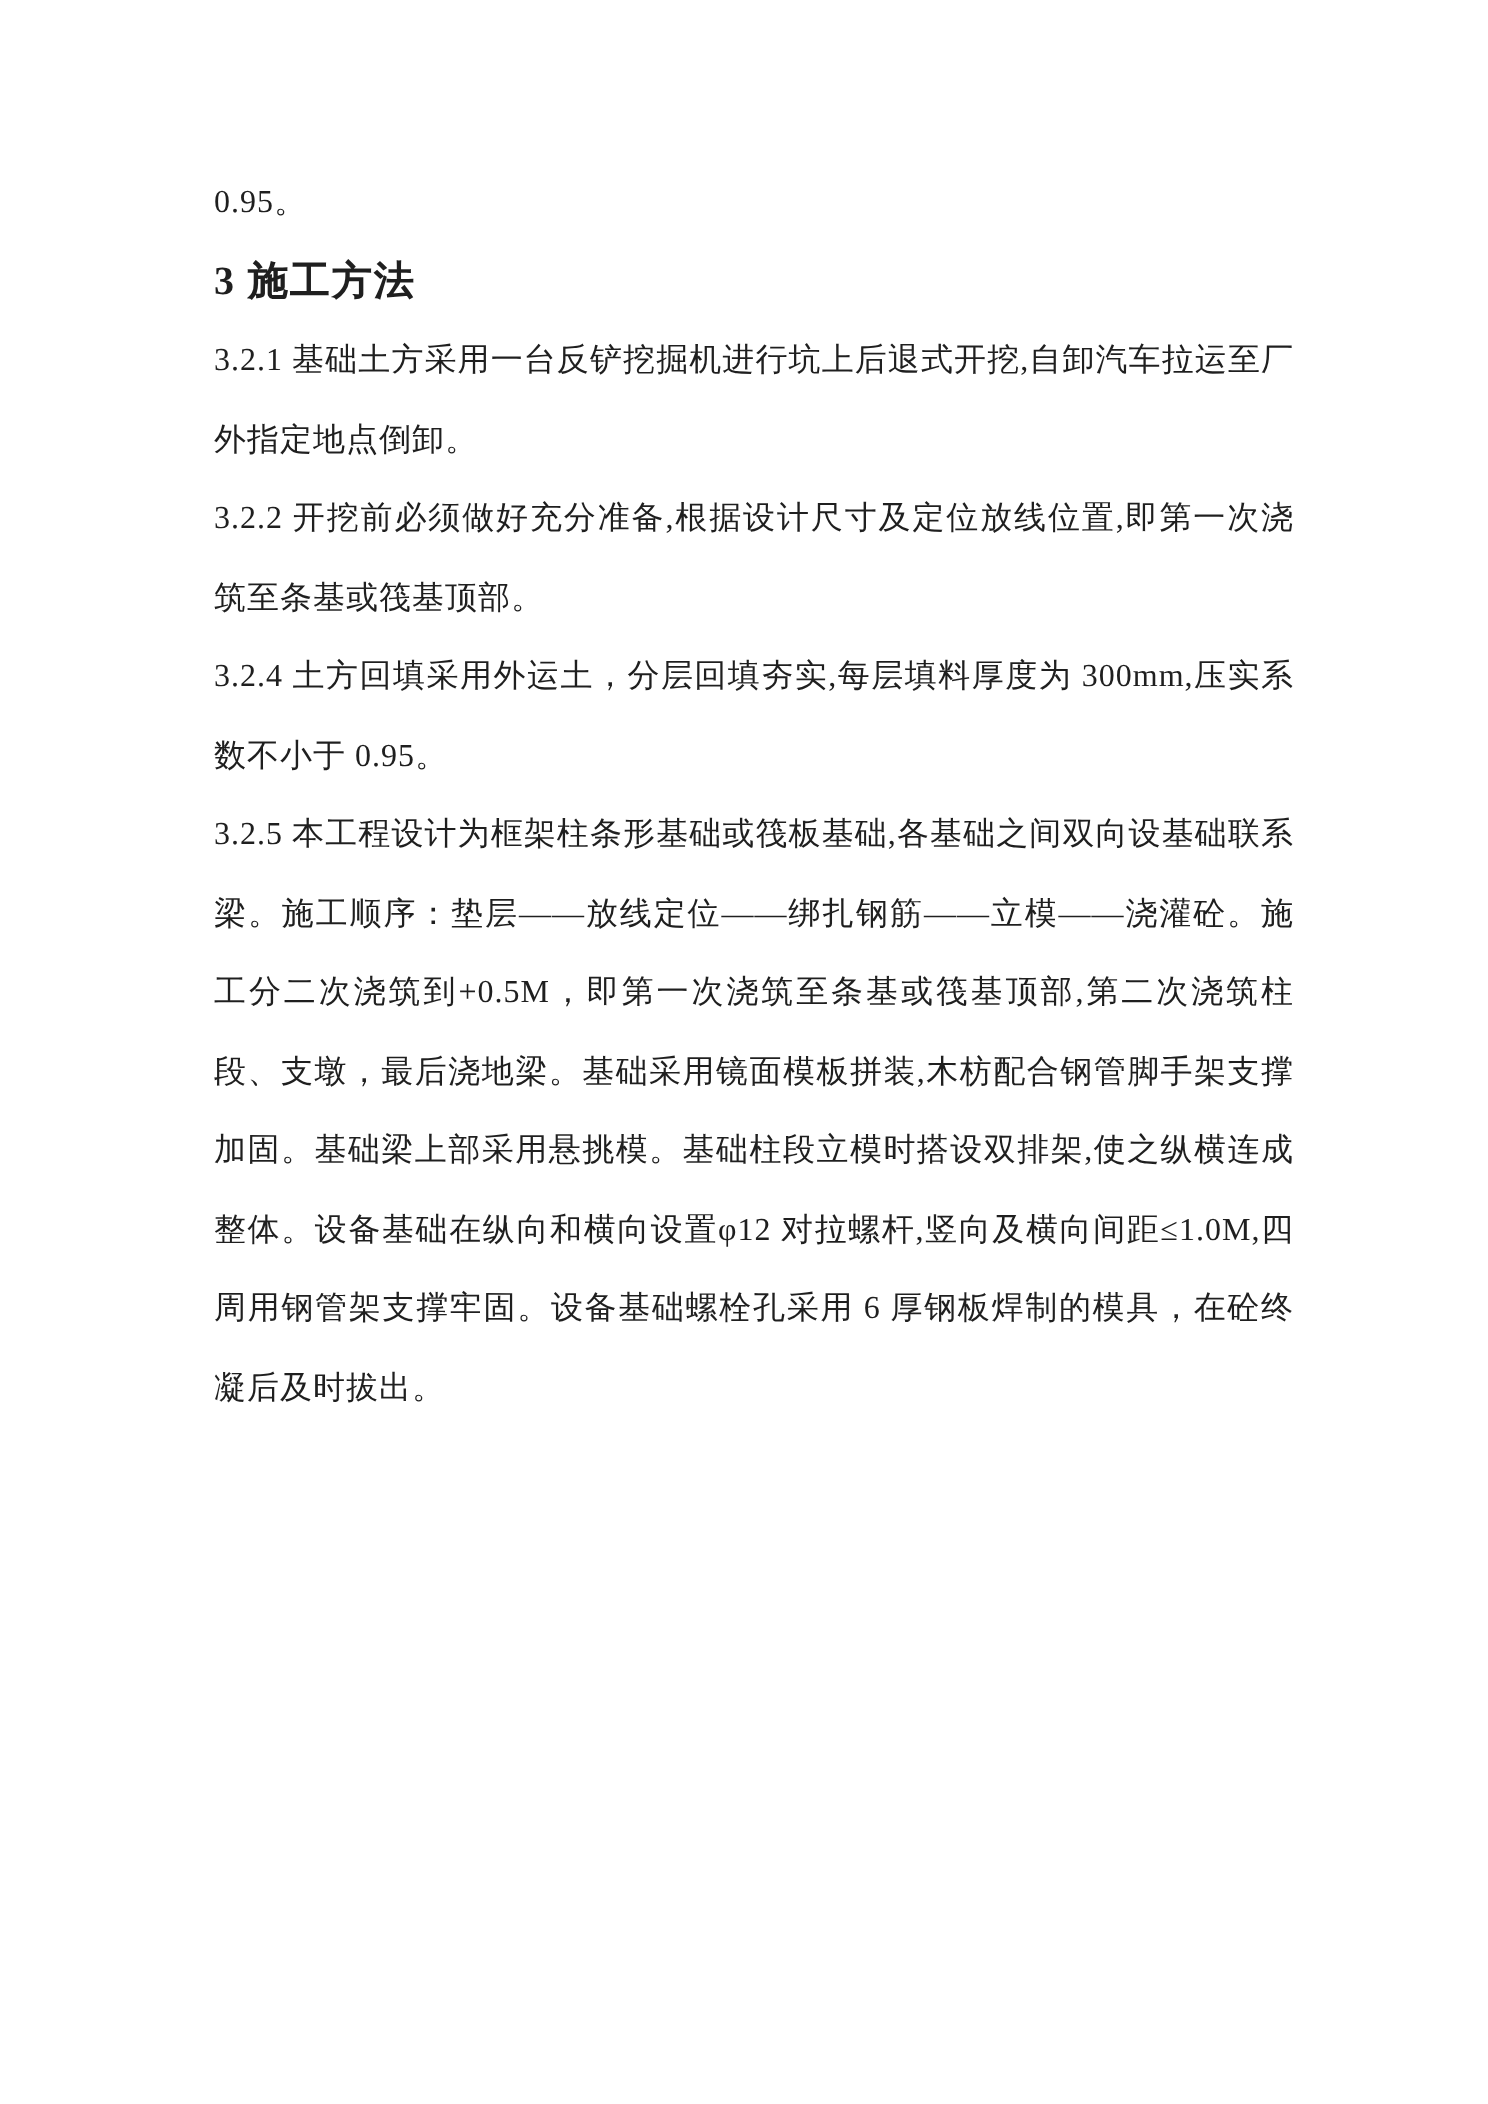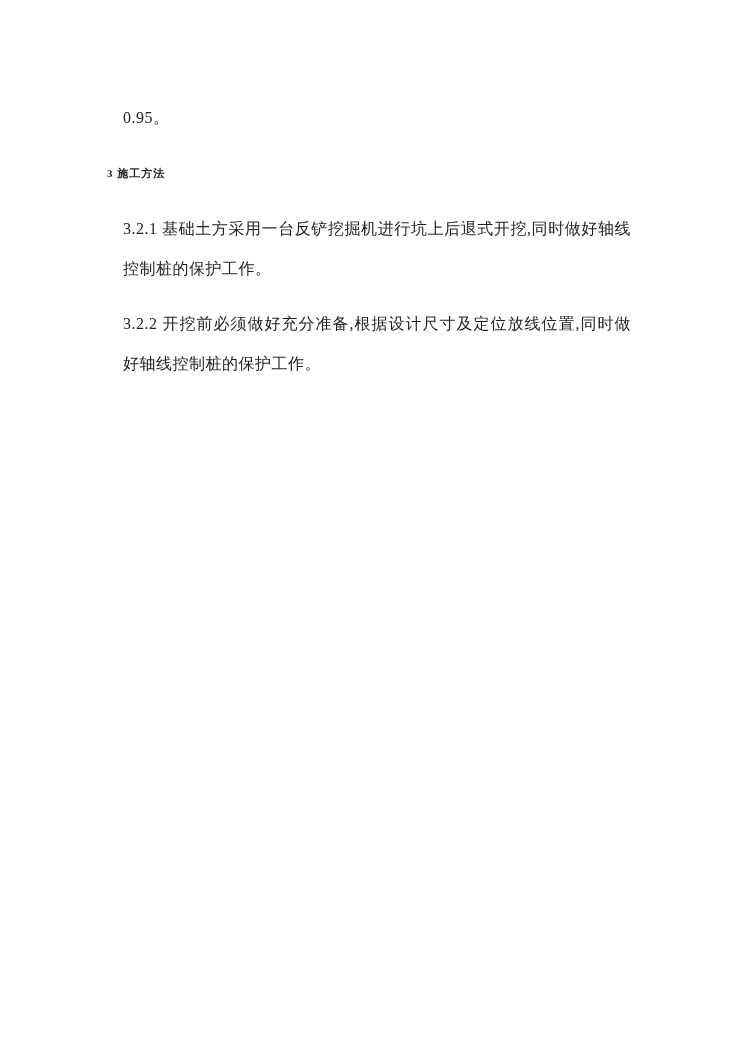--- a/index.html
+++ b/index.html
@@ -15,45 +15,47 @@
     overflow: hidden;
     position: relative;
   }
   .doc-page {
     position: absolute;
     top: 82px;
     left: 107px;
     width: 540px;
   }
   .para {
-    margin: 16px;
+    margin: 0;
     font-size: 16px;
     line-height: 39.5px;
     text-align: justify;
     text-justify: inter-ideograph;
     letter-spacing: 0.5px;
     word-break: break-all;
   }
   .heading {
     margin: 0;
-    font-size: 11px;
+    font-size: 20px;
     font-weight: bold;
     line-height: 39.5px;
     letter-spacing: 1px;
   }
 </style>
 </head>
 <body>
 
 <div class="doc-page">
   <p class="para">0.95。</p>
 
   <h2 class="heading">3 施工方法</h2>
 
 
 
-  <p class="para">3.2.1 基础土方采用一台反铲挖掘机进行坑上后退式开挖,同时做好轴线控制桩的保护工作。</p>
+  <p class="para">3.2.1 基础土方采用一台反铲挖掘机进行坑上后退式开挖,自卸汽车拉运至厂外指定地点倒卸。</p>
 
-  <p class="para">3.2.2 开挖前必须做好充分准备,根据设计尺寸及定位放线位置,同时做好轴线控制桩的保护工作。</p>
+  <p class="para">3.2.2 开挖前必须做好充分准备,根据设计尺寸及定位放线位置,即第一次浇筑至条基或筏基顶部。</p>
 
 
+  <p class="para">3.2.4 土方回填采用外运土，分层回填夯实,每层填料厚度为 300mm,压实系数不小于 0.95。</p>
 
+  <p class="para">3.2.5 本工程设计为框架柱条形基础或筏板基础,各基础之间双向设基础联系梁。施工顺序：垫层——放线定位——绑扎钢筋——立模——浇灌砼。施工分二次浇筑到+0.5M，即第一次浇筑至条基或筏基顶部,第二次浇筑柱段、支墩，最后浇地梁。基础采用镜面模板拼装,木枋配合钢管脚手架支撑加固。基础梁上部采用悬挑模。基础柱段立模时搭设双排架,使之纵横连成整体。设备基础在纵向和横向设置φ12 对拉螺杆,竖向及横向间距≤1.0M,四周用钢管架支撑牢固。设备基础螺栓孔采用 6 厚钢板焊制的模具，在砼终凝后及时拔出。</p>
 </div>
 
 </body></html>

